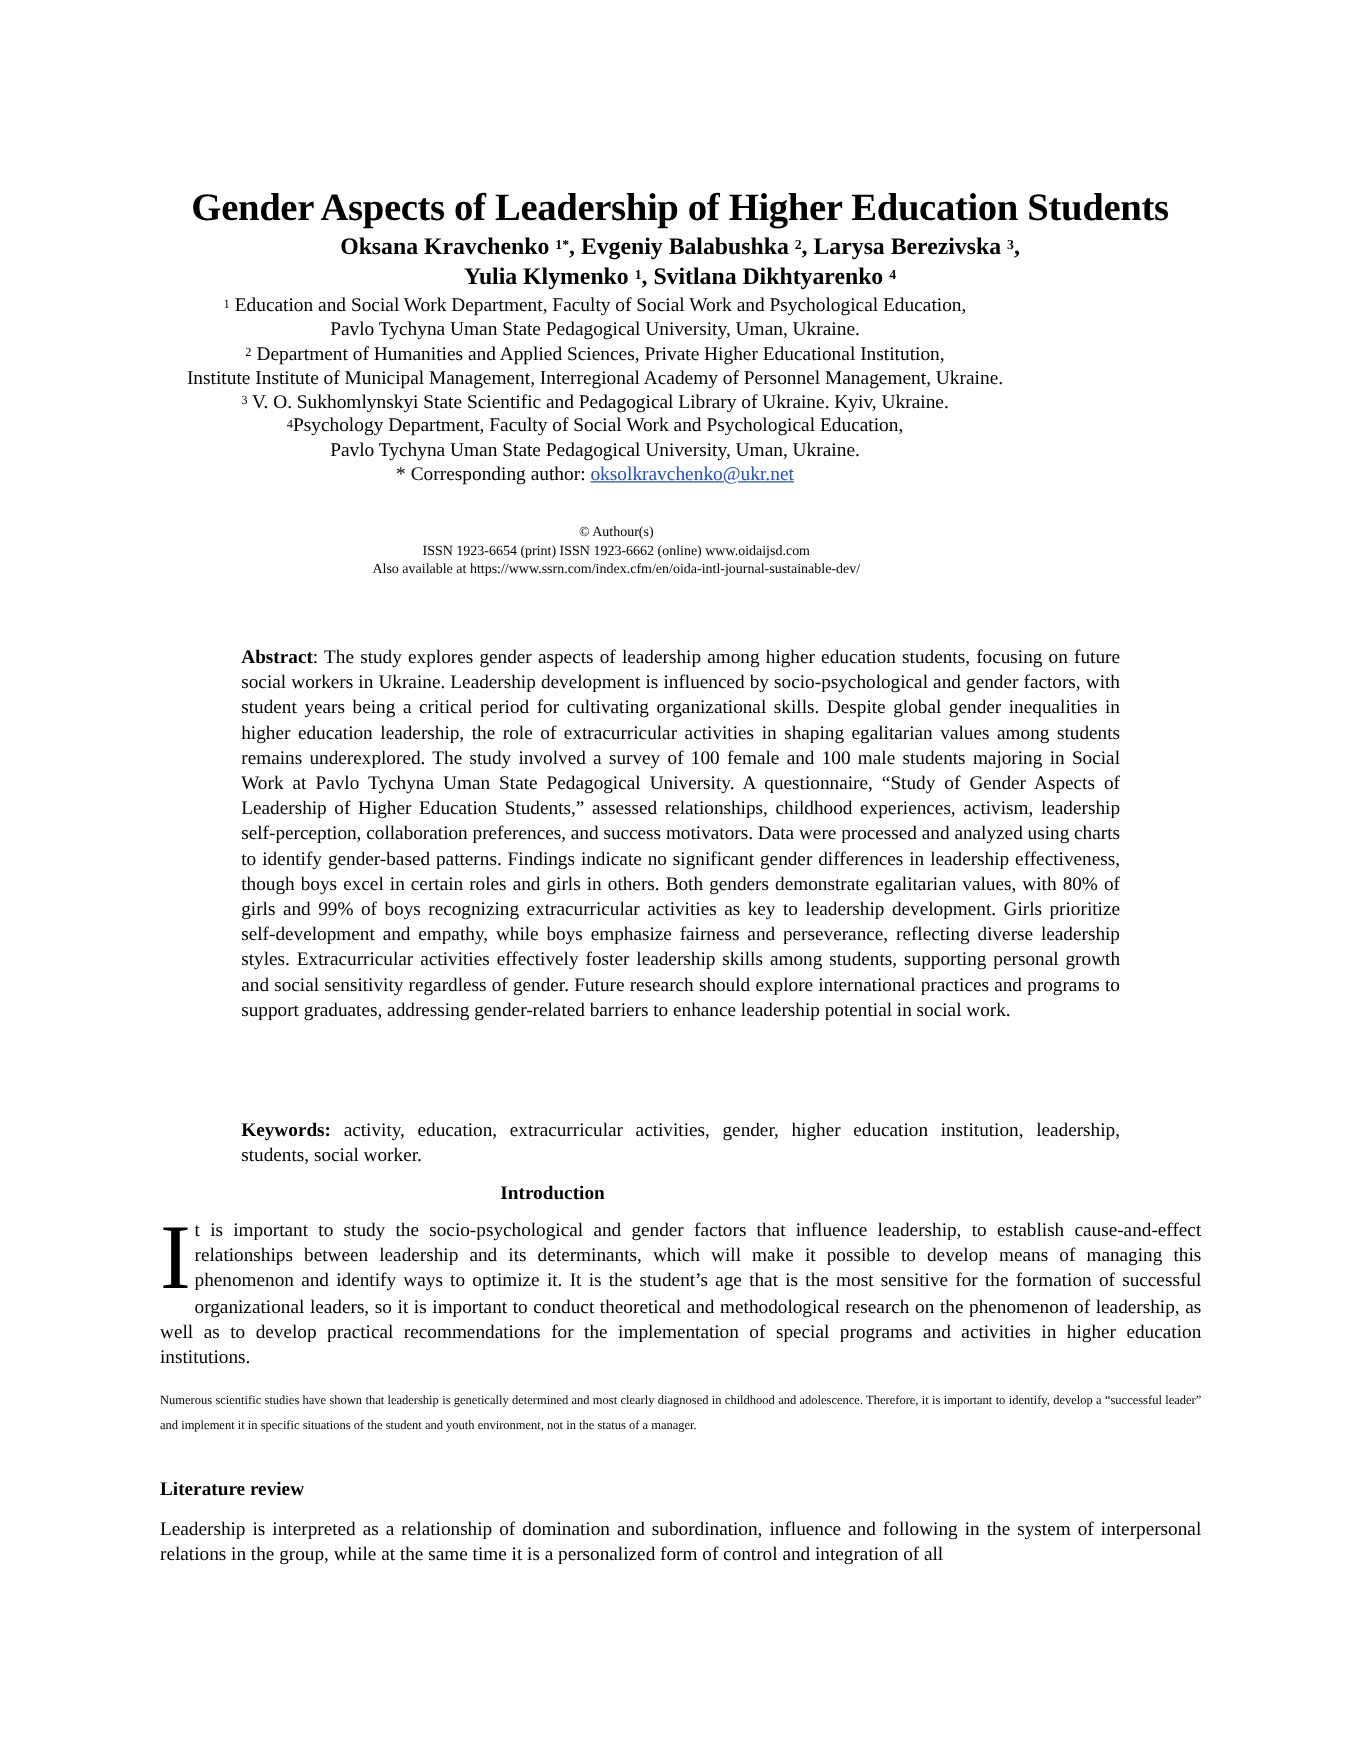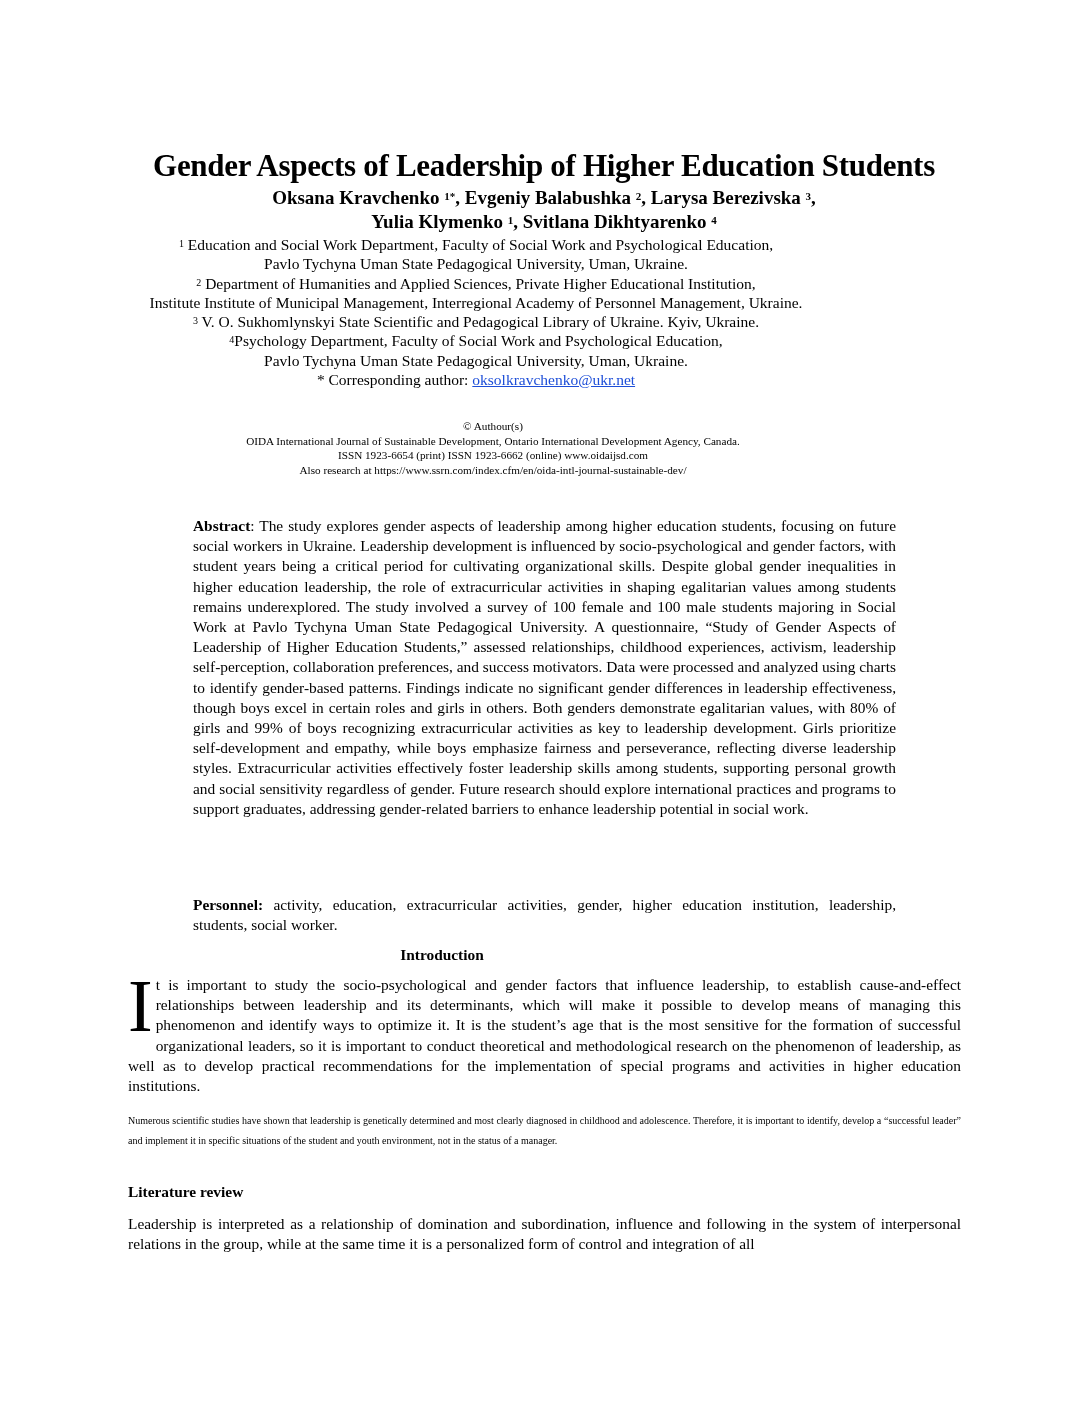--- a/index.html
+++ b/index.html
@@ -92,31 +92,30 @@
     <div><sup>3</sup> <span>V. O. Sukhomlynskyi State Scientific and Pedagogical Library of Ukraine. Kyiv, Ukraine.</span></div>
     <div><sup>4</sup><span>Psychology Department, Faculty of Social Work and Psychological Education,</span></div>
     <div>Pavlo Tychyna Uman State Pedagogical University, Uman, Ukraine.</div>
     <div>
       <span>* Corresponding author: </span><a style="color: #1d4ed8;">oksolkravchenko@ukr.net</a>
     </div>
   </div>
 
   <div class="journal">
     <div>© Authour(s)</div>
-    <div>OIDA International Journal of Sustainable Development, Ontario International Development Agency, Canada.</div>
     <div>ISSN 1923-6654 (print) ISSN 1923-6662 (online) www.oidaijsd.com</div>
-    <div>Also research at https://www.ssrn.com/index.cfm/en/oida-intl-journal-sustainable-dev/</div>
+    <div>Also available at https://www.ssrn.com/index.cfm/en/oida-intl-journal-sustainable-dev/</div>
   </div>
 
   <div class="abstract">
     <b>Abstract</b><span>: The study explores gender aspects of leadership among higher education students, focusing on future social workers in Ukraine. Leadership development is influenced by socio-psychological and gender factors, with student years being a critical period for cultivating organizational skills. Despite global gender inequalities in higher education leadership, the role of extracurricular activities in shaping egalitarian values among students remains underexplored. The study involved a survey of 100 female and 100 male students majoring in Social Work at Pavlo Tychyna Uman State Pedagogical University. A questionnaire, “Study of Gender Aspects of Leadership of Higher Education Students,” assessed relationships, childhood experiences, activism, leadership self-perception, collaboration preferences, and success motivators. Data were processed and analyzed using charts to identify gender-based patterns. Findings indicate no significant gender differences in leadership effectiveness, though boys excel in certain roles and girls in others. Both genders demonstrate egalitarian values, with 80% of girls and 99% of boys recognizing extracurricular activities as key to leadership development. Girls prioritize self-development and empathy, while boys emphasize fairness and perseverance, reflecting diverse leadership styles. Extracurricular activities effectively foster leadership skills among students, supporting personal growth and social sensitivity regardless of gender. Future research should explore international practices and programs to support graduates, addressing gender-related barriers to enhance leadership potential in social work.</span>
   </div>
 
   <div class="keywords">
-    <b>Personnel:</b><span> activity, education, extracurricular activities, gender, higher education institution, leadership, students, social worker.</span>
+    <b>Keywords:</b><span> activity, education, extracurricular activities, gender, higher education institution, leadership, students, social worker.</span>
   </div>
 
   <div class="section-heading">Introduction</div>
 
   <div class="intro">
     <span class="dropcap">I</span><span>t is important to study the socio-psychological and gender factors that influence leadership, to establish cause-and-effect relationships between leadership and its determinants, which will make it possible to develop means of managing this phenomenon and identify ways to optimize it. It is the student’s age that is the most sensitive for the formation of successful organizational leaders, so it is important to conduct theoretical and methodological research on the phenomenon of leadership, as well as to develop practical recommendations for the implementation of special programs and activities in higher education institutions.</span>
   </div>
 
   <div class="para2">Numerous scientific studies have shown that leadership is genetically determined and most clearly diagnosed in childhood and adolescence. Therefore, it is important to identify, develop a “successful leader” and implement it in specific situations of the student and youth environment, not in the status of a manager.</div>
 

